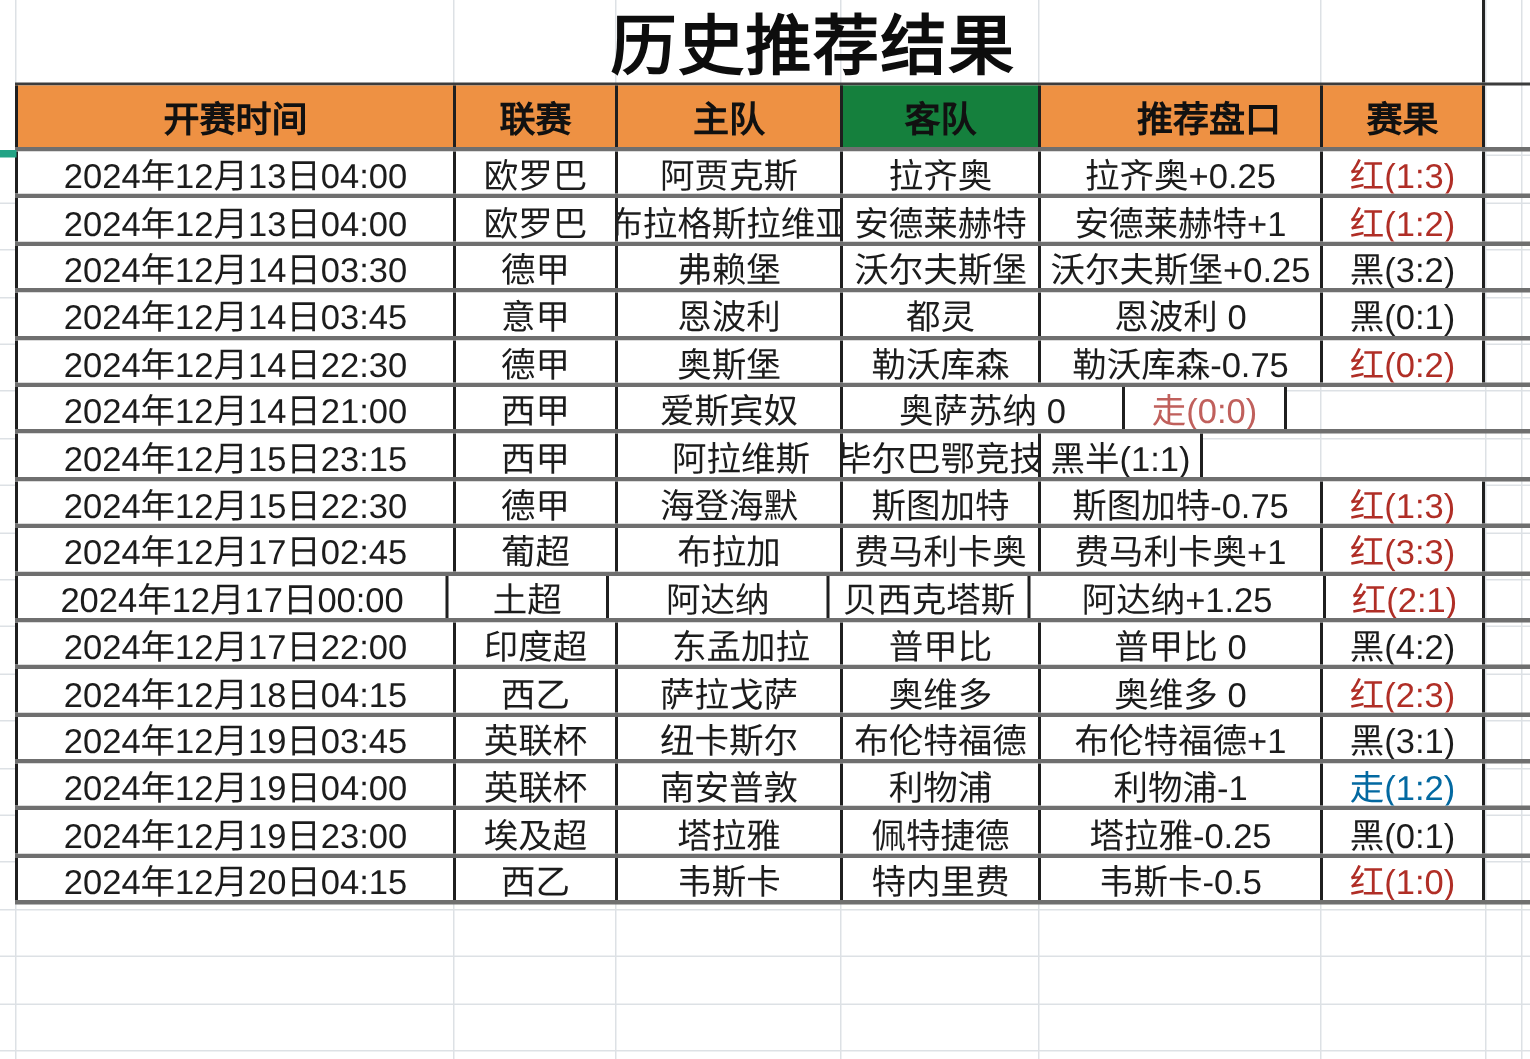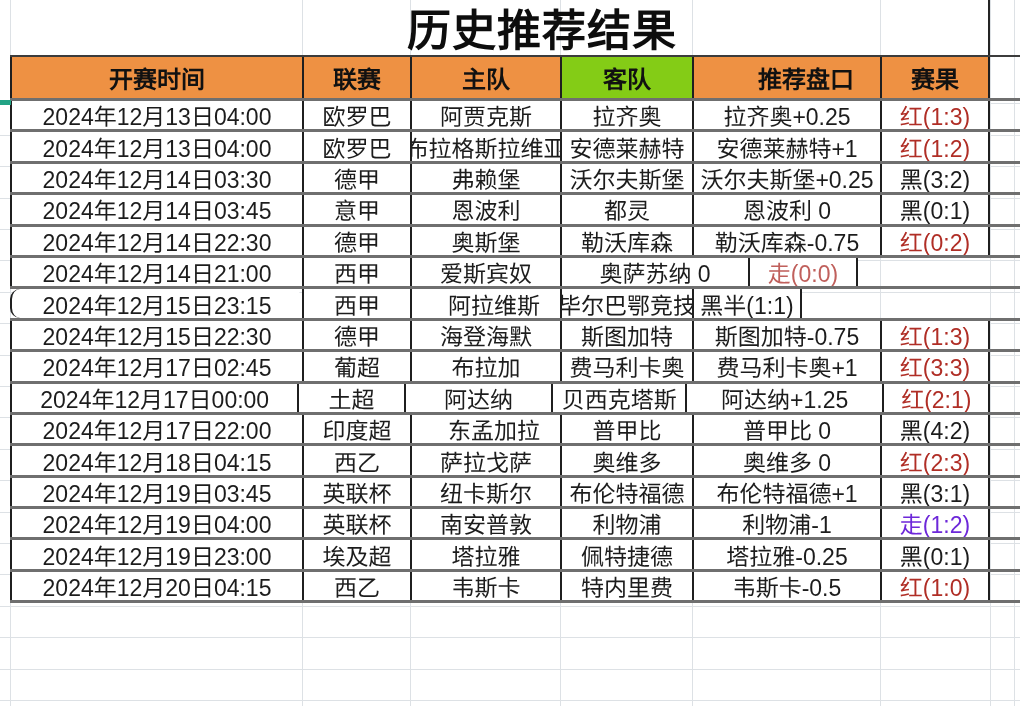--- a/index.html
+++ b/index.html
@@ -83,21 +83,21 @@
 
   <div class="title">历史推荐结果</div>
 
   <div class="tealmark"></div>
 
   <div class="tbl">
     <div class="hrow" id="header-row">
         <div class="hcell" style="width: 292px; background: rgb(238, 145, 67);">开赛时间</div>
         <div class="hcell" style="width: 108px; background: rgb(238, 145, 67);">联赛</div>
         <div class="hcell" style="width: 150px; background: rgb(238, 145, 67);">主队</div>
-        <div class="hcell" style="width: 132px; background: #84cc16;">客队</div>
+        <div class="hcell" style="width: 132px; background: #15803d;">客队</div>
         <div class="hcell" style="width: 188px; background: rgb(238, 145, 67); padding-left: 38px;">推荐盘口</div>
         <div class="hcell lastdata" style="width: 110px; background: rgb(238, 145, 67);">赛果</div>
         <div class="hcell tail" style="width: 30px;"></div>
       </div>
     <div id="body-rows">
         <div class="drow">
           <div class="dcell" style="width: 292px;">2024年12月13日04:00</div>
           <div class="dcell" style="width: 108px;">欧罗巴</div>
           <div class="dcell" style="width: 150px;">阿贾克斯</div>
           <div class="dcell" style="width: 132px;">拉齐奥</div>
@@ -143,21 +143,21 @@
         </div>
         <div class="drow">
           <div class="dcell" style="width: 292px;">2024年12月14日21:00</div>
           <div class="dcell" style="width: 108px;">西甲</div>
           <div class="dcell" style="width: 150px;">爱斯宾奴</div>
           <div class="dcell" style="width: 188px;">奥萨苏纳 0</div>
           <div class="dcell lastdata" style="width: 110px; color: rgb(192, 96, 92);">走(0:0)</div>
           <div class="dcell tail" style="width: 30px;"></div>
         </div>
         <div class="drow">
-          <div class="dcell" style="width: 292px; border-radius: 10px;">2024年12月15日23:15</div>
+          <div class="dcell" style="width: 292px;">2024年12月15日23:15</div>
           <div class="dcell" style="width: 108px;">西甲</div>
           <div class="dcell" style="width: 150px; padding-left: 16px;">阿拉维斯</div>
           <div class="dcell" style="width: 132px;">毕尔巴鄂竞技</div>
           <div class="dcell lastdata" style="width: 110px; color: rgb(28, 28, 28);">黑半(1:1)</div>
           <div class="dcell tail" style="width: 30px;"></div>
         </div>
         <div class="drow">
           <div class="dcell" style="width: 292px;">2024年12月15日22:30</div>
           <div class="dcell" style="width: 108px;">德甲</div>
           <div class="dcell" style="width: 150px;">海登海默</div>
@@ -210,21 +210,21 @@
           <div class="dcell" style="width: 188px;">布伦特福德+1</div>
           <div class="dcell lastdata" style="width: 110px; color: rgb(28, 28, 28);">黑(3:1)</div>
           <div class="dcell tail" style="width: 30px;"></div>
         </div>
         <div class="drow">
           <div class="dcell" style="width: 292px;">2024年12月19日04:00</div>
           <div class="dcell" style="width: 108px;">英联杯</div>
           <div class="dcell" style="width: 150px;">南安普敦</div>
           <div class="dcell" style="width: 132px;">利物浦</div>
           <div class="dcell" style="width: 188px;">利物浦-1</div>
-          <div class="dcell lastdata" style="width: 110px; color: #6d28d9;">走(1:2)</div>
+          <div class="dcell lastdata" style="width: 110px; color: #0369a1;">走(1:2)</div>
           <div class="dcell tail" style="width: 30px;"></div>
         </div>
         <div class="drow">
           <div class="dcell" style="width: 292px;">2024年12月19日23:00</div>
           <div class="dcell" style="width: 108px;">埃及超</div>
           <div class="dcell" style="width: 150px;">塔拉雅</div>
           <div class="dcell" style="width: 132px;">佩特捷德</div>
           <div class="dcell" style="width: 188px;">塔拉雅-0.25</div>
           <div class="dcell lastdata" style="width: 110px; color: rgb(28, 28, 28);">黑(0:1)</div>
           <div class="dcell tail" style="width: 30px;"></div>

